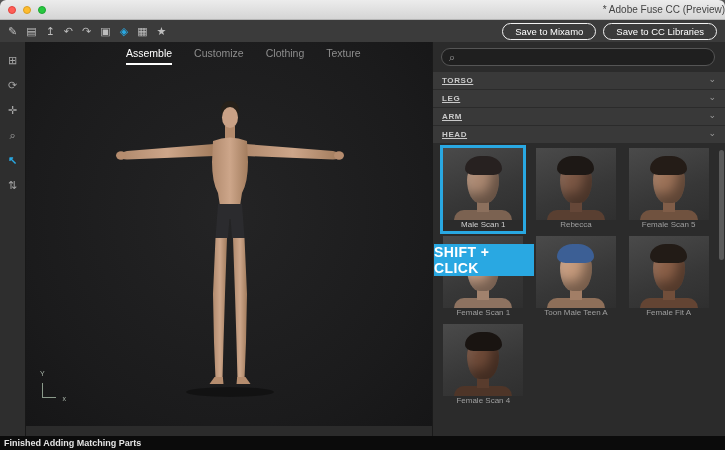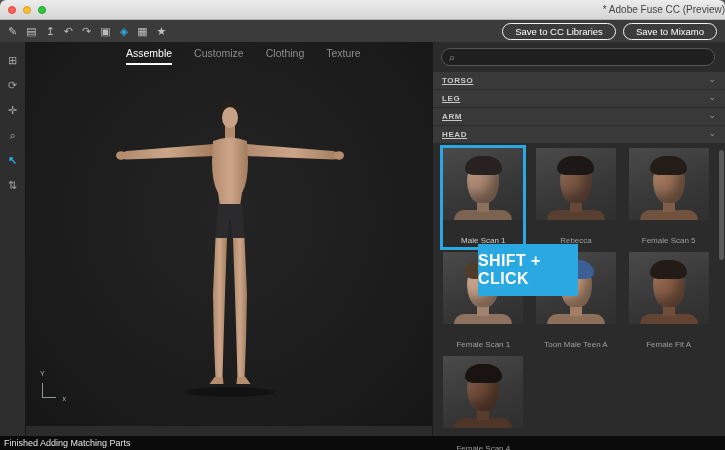--- a/index.html
+++ b/index.html
@@ -82,36 +82,36 @@
              box-shadow:inset -7px -9px 12px rgba(0,0,0,.40),
                         inset 4px 6px 8px rgba(255,255,255,.10); }
   .hd-hair { position:absolute; left:50%; top:8px; width:37px; height:19px;
              margin-left:-18.5px; background:var(--hair);
              border-radius:18px 18px 10px 10px / 15px 15px 7px 7px; }
   .hd-neck { position:absolute; left:50%; bottom:8px; width:12px; height:14px;
              margin-left:-6px; background:var(--face); filter:brightness(.82); }
   .hd-shoulders { position:absolute; left:50%; bottom:-8px; width:58px; height:18px;
                   margin-left:-29px; background:var(--face); filter:brightness(.72);
                   border-radius:10px 10px 0 0; }
-  .t-label { margin-top:16px; height:11px; text-align:center; font-size:8px;
+  .t-label { margin-top:0; height:11px; text-align:center; font-size:8px;
              color:#9f9f9f; white-space:nowrap; overflow:hidden; }
   .tile.sel .t-label { color:#cfcfcf; }
 
-  .shift-banner { position:absolute; left:1px; top:202px; width:100px; height:52px;
-                  background:var(--accent); color:#fff; font-size:16px;
+  .shift-banner { position:absolute; left:1px; top:202px; width:100px; height:32px;
+                  background:var(--accent); color:#fff; font-size:14px;
                   font-weight:bold; letter-spacing:0.4px; display:flex;
-                  align-items:center; justify-content:center; z-index:5;margin-left:44px; }
+                  align-items:center; justify-content:center; z-index:5; }
 
   .scrollbar { position:absolute; right:1px; top:104px; bottom:4px; width:5px; }
   .sb-thumb { position:absolute; top:4px; width:5px; height:110px;
               background:#5a5a5a; border-radius:3px; }
 
   
   .statusbar { height:14px; background:#0b0b0b; color:#e3e3e3; font-size:9px;
-               line-height:14px; padding-left:4px; }
+               line-height:14px; padding-left:4px;font-weight:bold; }
 </style>
 </head>
 <body>
 
 <div class="window">
 
   <div class="titlebar">
     <div class="traffic">
       <span class="tl red"></span>
       <span class="tl yellow"></span>
@@ -126,22 +126,22 @@
       <span class="tb-icon">▤</span>
       <span class="tb-icon">↥</span>
       <span class="tb-icon">↶</span>
       <span class="tb-icon">↷</span>
       <span class="tb-icon">▣</span>
       <span class="tb-icon accent">◈</span>
       <span class="tb-icon">▦</span>
       <span class="tb-icon">★</span>
     </div>
     <div class="tb-buttons">
+      <button class="pill">Save to Mixamo</button>
       <button class="pill">Save to CC Libraries</button>
-      <button class="pill">Save to Mixamo</button>
     </div>
   </div>
 
   <div class="content">
 
     <div class="toolstrip">
       <span class="ts-icon">⊞</span>
       <span class="ts-icon">⟳</span>
       <span class="ts-icon">✛</span>
       <span class="ts-icon">⌕</span>

